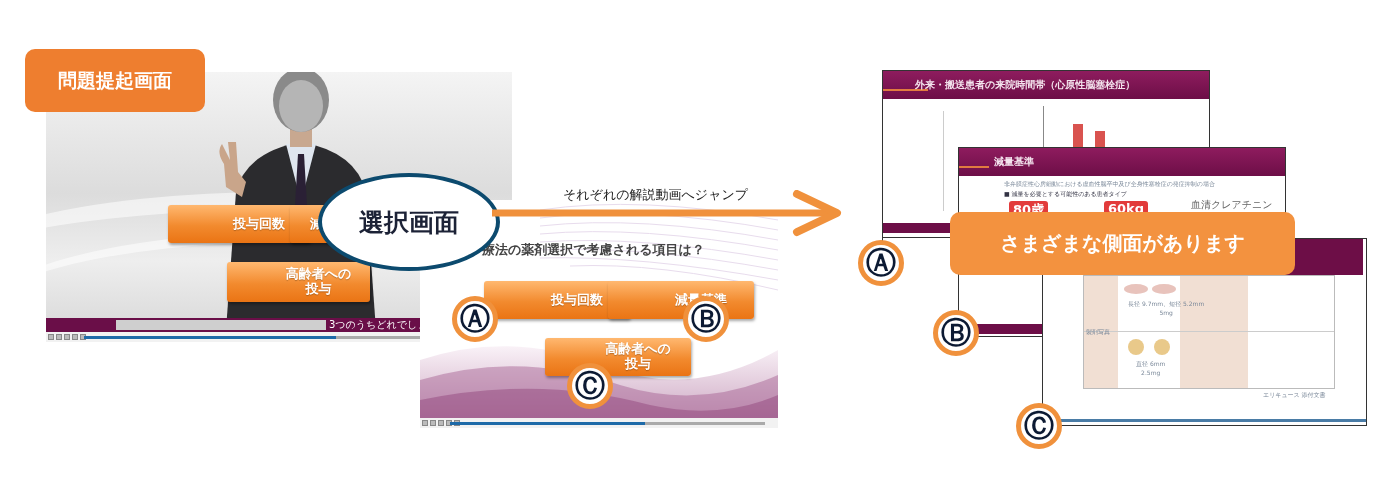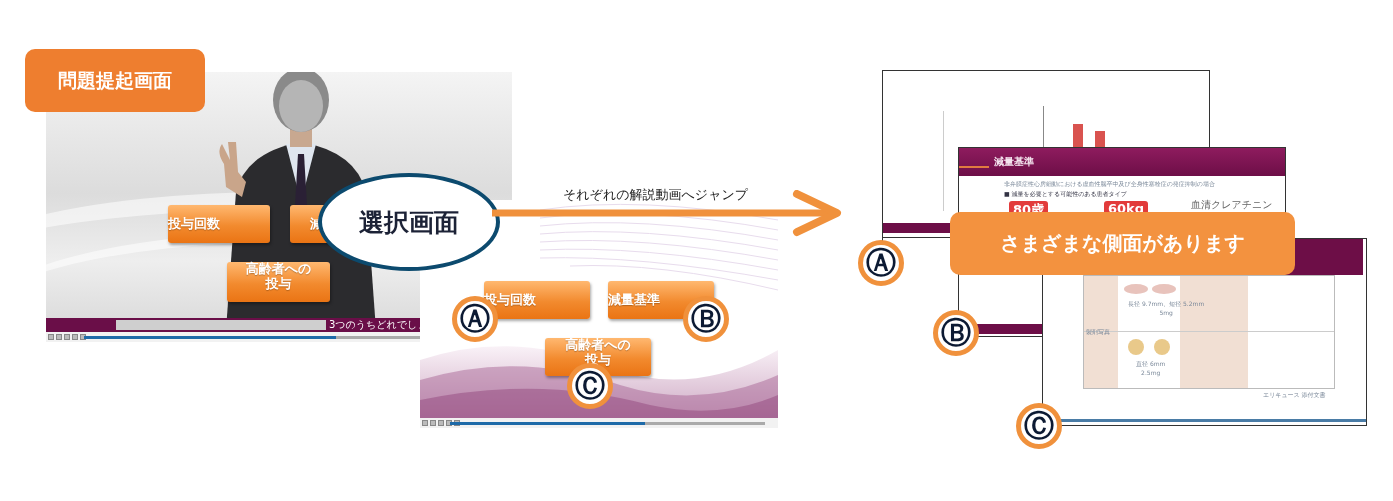--- a/index.html
+++ b/index.html
@@ -17,22 +17,23 @@
     overflow:hidden;
   }
   .swoosh { position:absolute; border-radius:50%; border-top:18px solid rgba(255,255,255,0.55); }
   #presenter {
     left:160px; top:0; width:190px; height:258px;
   }
   .orange-btn {
     position:absolute; color:#fff; font-weight:bold; font-size:13px; text-align:center;
     background: linear-gradient(180deg,#ffb870 0%,#f28a2e 55%,#ea7414 100%);
     border-radius:3px; box-shadow:1px 2px 3px rgba(0,0,0,0.35);
-    display:flex; align-items:center; line-height:1.15;
+    display:flex; align-items:center; justify-content:center; line-height:1.15;
     text-shadow:0 1px 1px rgba(0,0,0,0.25);
+    padding-left:40px;
   }
   .subbar {
     position:absolute; left:0; width:100%; height:14px; background:#6a0e48;
   }
   .ctrlbar {
     position:absolute; left:0; width:100%; height:10px; background:#f2f2f2;
   }
   .ctrl-btns { position:absolute; left:2px; top:2px; height:6px; display:flex; gap:2px; }
   .ctrl-btns span { width:6px; height:6px; background:#bbb; border:1px solid #888; box-sizing:border-box; }
   .progress { position:absolute; top:4px; height:3px; background:#1e6aa8; }
@@ -144,20 +145,21 @@
         <path d="M120 34 Q220 25 358 50"></path>
       <path d="M120 42 Q220 35 358 60"></path>
         <path d="M120 50 Q220 45 358 70"></path>
       <path d="M120 58 Q220 55 358 80"></path>
         <path d="M150 66 Q240 62 358 90"></path>
     </g>
     <path d="M0 160 Q90 130 180 165 Q270 200 358 150 L358 228 L0 228 Z" fill="url(#pg)" opacity="0.55"></path>
     <path d="M0 180 Q100 150 200 185 Q280 210 358 175 L358 228 L0 228 Z" fill="#a15c8d" opacity="0.45"></path>
     <path d="M0 200 Q120 175 230 205 Q300 220 358 195 L358 228 L0 228 Z" fill="#8e4178" opacity="0.45"></path>
   </svg>
+  <div class="abs" style="left:62px;top:41px;font-size:13px;color:#444;font-weight:bold;white-space:nowrap;">療法の薬剤選択で考慮される項目は？</div>
 
   <div class="orange-btn" style="left:64px;top:81px;width:106px;height:38px;">
     <span>投与回数</span>
   </div>
   <div class="orange-btn" style="left:188px;top:81px;width:106px;height:38px;">
     <span>減量基準</span>
   </div>
   <div class="orange-btn" style="left:125px;top:138px;width:106px;height:38px;flex-direction:column;">
     <span>高齢者への</span>
     <span>投与</span>
@@ -182,20 +184,24 @@
 
 <div class="ellipse" style="left:318px;top:173px;width:174px;height:90px;">選択画面</div>
 
 <div class="abs" style="left:563px;top:186px;font-size:13px;color:#222;white-space:nowrap;">それぞれの解説動画へジャンプ</div>
 <svg class="abs" style="left:492px;top:190px;" width="360" height="50" viewBox="0 0 360 50">
   <line x1="0" y1="23" x2="340" y2="23" stroke="#f0913c" stroke-width="7"></line>
   <path d="M305 4 L345 23 L305 42" fill="none" stroke="#f0913c" stroke-width="8" stroke-linecap="round" stroke-linejoin="round"></path>
 </svg>
 
 <div class="slide" style="left:882px;top:70px;width:326px;height:166px;">
+  <div class="slide-head">
+    <div class="line"></div>
+    <div class="title" style="left:32px;">外来・搬送患者の来院時間帯（心原性脳塞栓症）</div>
+  </div>
   <div class="abs" style="left:60px;top:40px;width:1px;height:100px;background:#ccc;"></div>
   <div class="abs" style="left:160px;top:35px;width:1px;height:110px;background:#888;"></div>
   <div class="abs" style="left:190px;top:53px;width:10px;height:60px;background:#d9534f;"></div>
   <div class="abs" style="left:212px;top:60px;width:10px;height:53px;background:#d9534f;"></div>
   <div class="slide-foot" style="top:152px;">こちらは、</div>
 </div>
 
 <div class="slide" style="left:958px;top:147px;width:326px;height:188px;">
   <div class="slide-head">
     <div class="line" style="width:30px;"></div>

